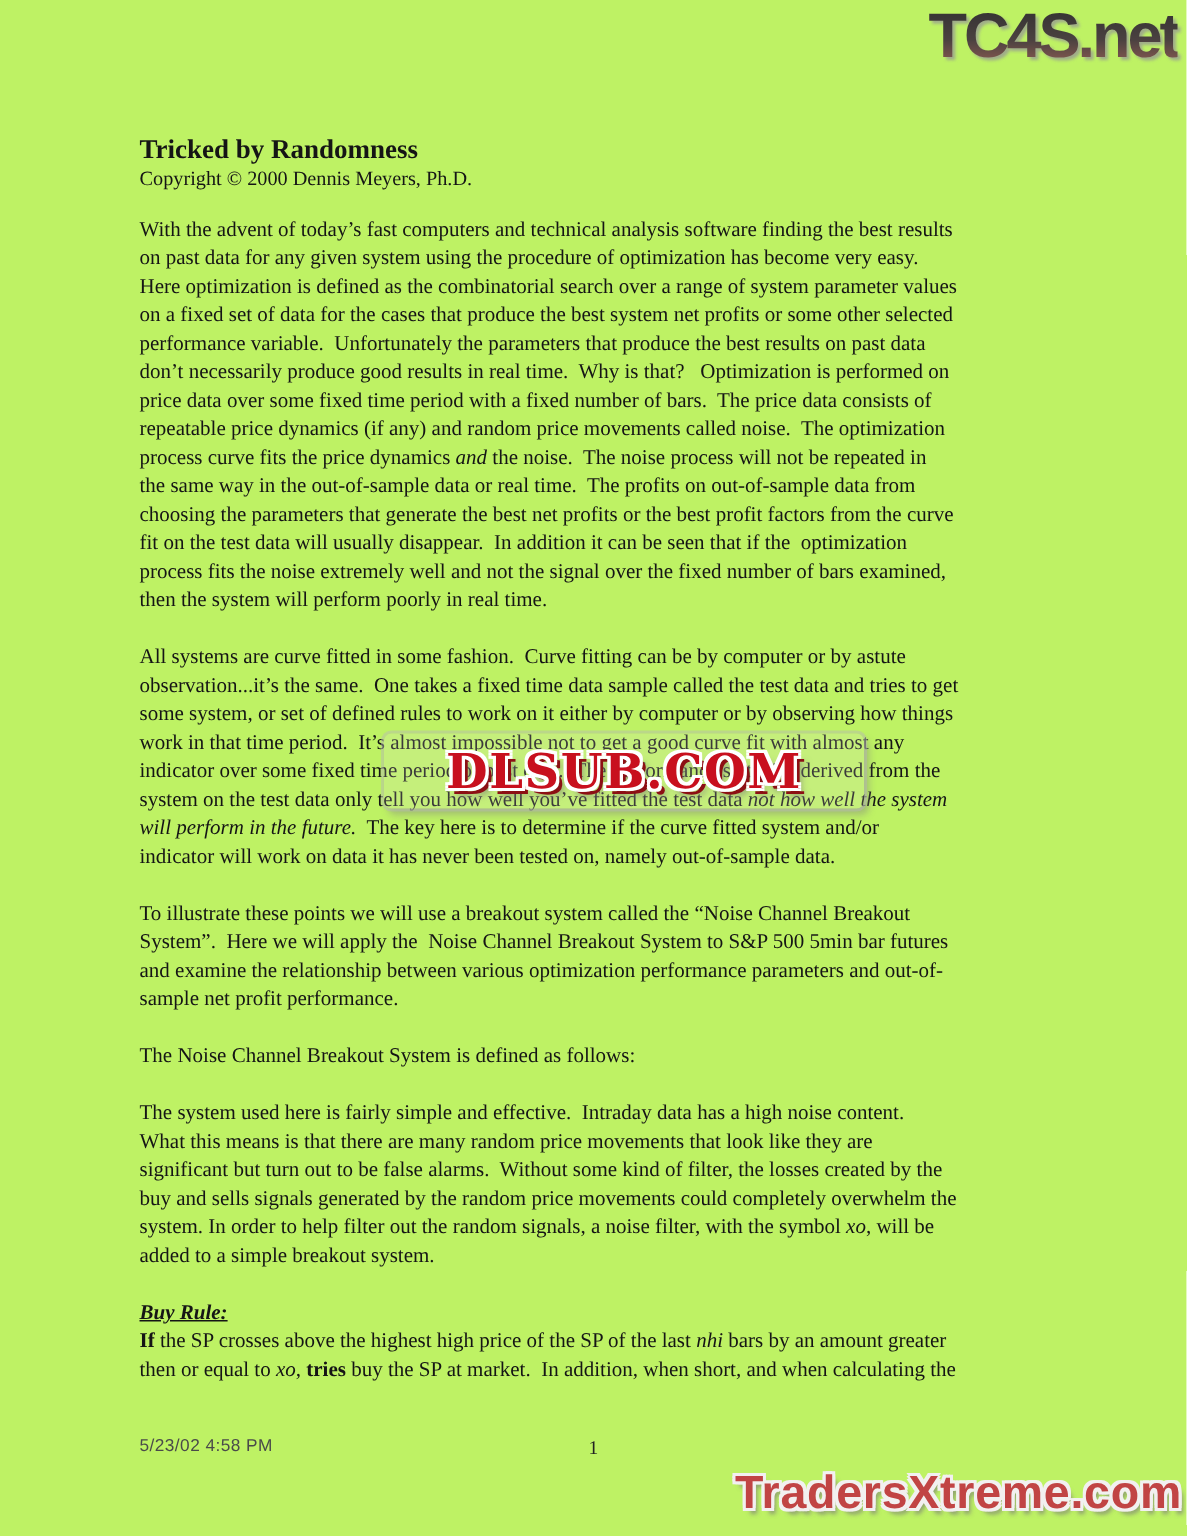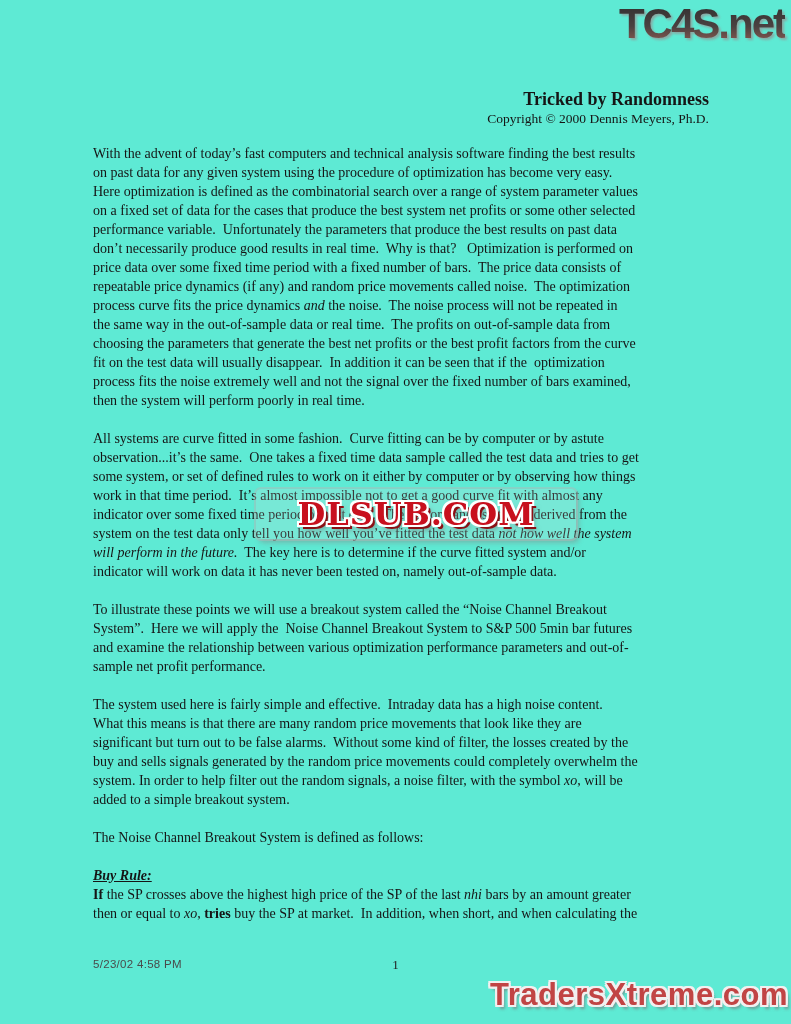--- a/index.html
+++ b/index.html
@@ -1,19 +1,19 @@
 <!DOCTYPE html>
 <html><head>
 <meta charset="utf-8">
 <style>
   html,body{margin:0;padding:0;background:#ffffff;}
   .page{
     position:relative;
     width:791px;height:1024px;
-    background:#5eead4;
+    background:#bef264;
     overflow:hidden;
     font-family:"Liberation Serif", serif;
     color:#151515;
   }
 
   
   .wm-top{
     position:absolute;top:0px;right:6px;
     font-family:"Liberation Sans", sans-serif;
     font-weight:bold;font-size:42px;letter-spacing:-2px;
@@ -23,21 +23,21 @@
     background-clip:text;
     -webkit-text-fill-color:transparent;
     filter:drop-shadow(2px 2px 1px rgba(150,150,150,0.75));
   }
 
   
   .text-column{
     position:absolute;left:93px;top:88px;width:616px;
     font-size:14px;line-height:19px;
   }
-  .title-wrap{text-align:right;margin-bottom:17px;}
+  .title-wrap{text-align:left;margin-bottom:17px;}
   .doc-title{font-weight:bold;font-size:18px;line-height:22px;}
   .doc-subtitle{font-size:13.5px;line-height:17px;}
   .para{margin:0 0 19px 0;white-space:pre;}
   .para:last-child{margin-bottom:0;}
   .heading{font-weight:bold;margin:0;white-space:pre;}
   .heading.biu{font-style:italic;text-decoration:underline;}
   .b{font-weight:bold;}
   .i{font-style:italic;}
   .bi{font-weight:normal;font-style:italic;}
 
@@ -117,27 +117,27 @@
 some system, or set of defined rules to work on it either by computer or by observing how things
 work in that time period.  It’s almost impossible not to get a good curve fit with almost any
 indicator over some fixed time period of past data.  The performance statistics derived from the
 system on the test data only tell you how well you’ve fitted the test data </span><span class="i">not how well the system
 will perform in the future.</span><span>  The key here is to determine if the curve fitted system and/or
 indicator will work on data it has never been tested on, namely out-of-sample data.</span></p>
         <p class="para"><span>To illustrate these points we will use a breakout system called the “Noise Channel Breakout
 System”.  Here we will apply the  Noise Channel Breakout System to S&amp;P 500 5min bar futures
 and examine the relationship between various optimization performance parameters and out-of-
 sample net profit performance.</span></p>
+        <p class="para"><span>The Noise Channel Breakout System is defined as follows:</span></p>
         <p class="para"><span>The system used here is fairly simple and effective.  Intraday data has a high noise content.
 What this means is that there are many random price movements that look like they are
 significant but turn out to be false alarms.  Without some kind of filter, the losses created by the
 buy and sells signals generated by the random price movements could completely overwhelm the
 system. In order to help filter out the random signals, a noise filter, with the symbol </span><span class="i">xo</span><span>, will be
 added to a simple breakout system.</span></p>
-        <p class="para"><span>The Noise Channel Breakout System is defined as follows:</span></p>
         <div class="heading biu"><span>Buy Rule:</span></div>
         <p class="para"><span class="b">If</span><span> the SP crosses above the highest high price of the SP of the last </span><span class="bi">nhi</span><span> bars by an amount greater
 then or equal to </span><span class="bi">xo</span><span>, </span><span class="b">tries</span><span> buy the SP at market.  In addition, when short, and when calculating the</span></p>
       </div>
   </div>
 
   <div class="wm-stamp">DLSUB.COM</div>
 
   <div class="footer-date">5/23/02 4:58 PM</div>
 

